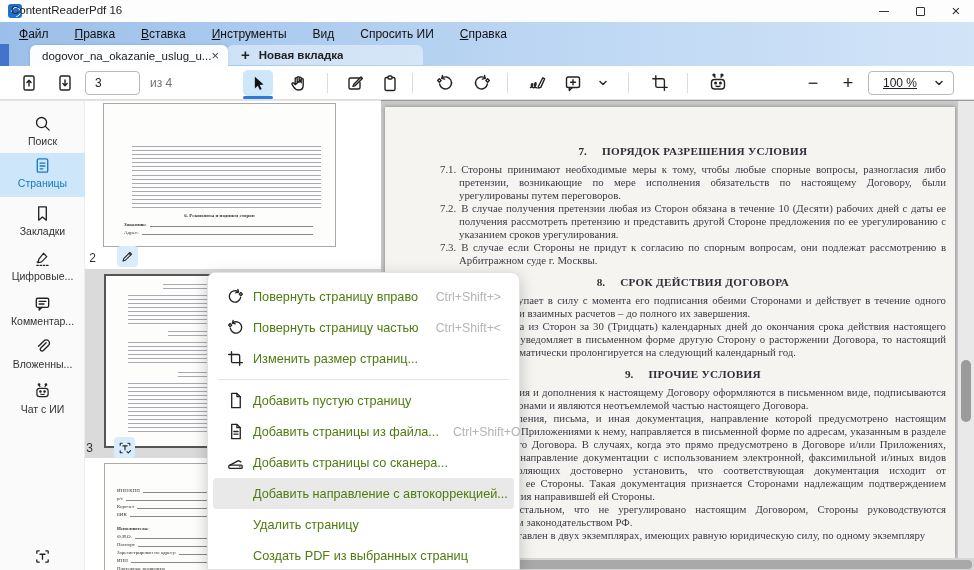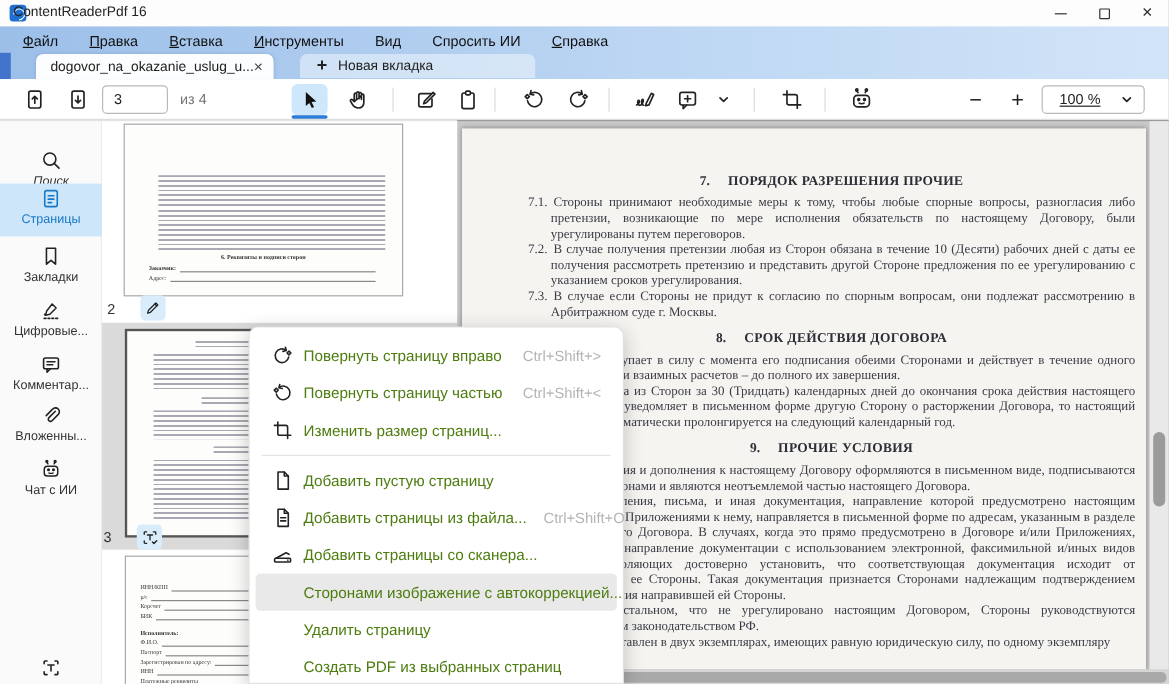--- a/index.html
+++ b/index.html
@@ -28,21 +28,21 @@
   
   .chrome{ position:absolute; left:0; top:22px; width:974px; height:44px;
     background:linear-gradient(90deg,#9cbfe9 0%, #bcd6f3 55%, #d2e4f8 100%); }
   .menubar{ position:absolute; left:6px; top:2px; height:20px; display:flex; }
   .menu-item{ padding:3px 13px 0 13px; font-size:12px; color:#111; height:20px; }
   .acc{ display:inline-block; }
   .acc::first-letter{ text-decoration:underline; }
   .tab-accent{ position:absolute; left:0; top:22px; width:9px; height:22px; background:#4274cc; }
   .tab{ position:absolute; top:23px; height:21px; border-radius:6px 6px 0 0; display:flex; align-items:center; }
   .tab.active{ left:30px; width:198px; background:#fcfdfe; box-shadow:0 0 3px rgba(60,90,140,.25); }
-  .tab.newtab{ left:250px; width:196px; height:20px; background:rgba(252,254,255,.45); }
+  .tab.newtab{ left:227px; width:196px; height:20px; background:rgba(252,254,255,.45);font-weight:bold; }
   .tab-label{ font-size:11.5px; color:#222; padding-left:12px; white-space:nowrap; overflow:hidden; }
   .tab-close{ margin-left:auto; margin-right:9px; color:#444; font-size:13px; line-height:1; }
   .tab-close::before{ content:"\00D7"; }
   .plus-icon::before{ content:"+"; font-size:15px; color:#222; font-weight:bold; }
   .newtab .plus-icon{ padding-left:14px; }
   .newtab .tab-label{ padding-left:9px; }
 
   
   .toolbar{ position:absolute; left:0; top:66px; width:974px; height:34px; background:#fff; border-bottom:1px solid #dedede; }
   .tbtn{ position:absolute; top:4px; height:26px; width:30px; display:flex; align-items:center; justify-content:center; border-radius:5px; }
@@ -272,21 +272,21 @@
       </div>
     <div class="zoombox">
       <span class="zv">100 %</span>
       <svg class="ic" width="12" height="12" viewBox="0 0 12 12">
           <path d="M3 4.5 6 7.5l3-3"></path>
         </svg>
     </div>
   </div>
 
   <div class="sidebar">
-    <div class="side-item" style="top:20px;font-style:italic;">
+    <div class="side-item" style="top:10px;">
       <span class="si-ic">
           <svg class="ic" width="19" height="19" viewBox="0 0 20 20">
             <circle cx="9" cy="9" r="5.3"></circle>
             <path d="m13 13 4 4"></path>
           </svg>
         </span>
       <div class="si-lb">Поиск</div>
     </div>
     <div class="side-item active" style="top:52px;">
       <span class="si-ic">
@@ -443,21 +443,21 @@
         <div class="microrow">
             <span class="microtext">Платежные реквизиты</span>
           </div>
       </div>
     </div>
   </div>
 
   <div class="viewer">
     <div class="page">
       <div class="doc-text">
-        <div class="dhead"><span>7.</span><span class="dht">ПОРЯДОК РАЗРЕШЕНИЯ ПРОЧИЕ</span></div>
+        <div class="dhead"><span>7.</span><span class="dht">ПОРЯДОК РАЗРЕШЕНИЯ УСЛОВИЯ</span></div>
         <p class="dpara"><span class="dnum">7.1.</span><span>Стороны принимают необходимые меры к тому, чтобы любые спорные вопросы, разногласия либо претензии, возникающие по мере исполнения обязательств по настоящему Договору, были урегулированы путем переговоров.</span></p>
         <p class="dpara"><span class="dnum">7.2.</span><span>В случае получения претензии любая из Сторон обязана в течение 10 (Десяти) рабочих дней с даты ее получения рассмотреть претензию и представить другой Стороне предложения по ее урегулированию с указанием сроков урегулирования.</span></p>
         <p class="dpara"><span class="dnum">7.3.</span><span>В случае если Стороны не придут к согласию по спорным вопросам, они подлежат рассмотрению в Арбитражном суде г. Москвы.</span></p>
 
         <div class="dhead"><span>8.</span><span class="dht">СРОК ДЕЙСТВИЯ ДОГОВОРА</span></div>
         <p class="dpara"><span class="dnum">8.1.</span><span>Договор вступает в силу с момента его подписания обеими Сторонами и действует в течение одного года, а в части взаимных расчетов – до полного их завершения.</span></p>
         <p class="dpara"><span class="dnum">8.2.</span><span>Если ни одна из Сторон за 30 (Тридцать) календарных дней до окончания срока действия настоящего Договора не уведомляет в письменном форме другую Сторону о расторжении Договора, то настоящий Договор автоматически пролонгируется на следующий календарный год.</span></p>
 
         <div class="dhead"><span>9.</span><span class="dht">ПРОЧИЕ УСЛОВИЯ</span></div>
         <p class="dpara"><span class="dnum">9.1.</span><span>Все изменения и дополнения к настоящему Договору оформляются в письменном виде, подписываются обеими Сторонами и являются неотъемлемой частью настоящего Договора.</span></p>
@@ -535,21 +535,21 @@
             <path d="M4.2 12.8 13 8l2.6 1.4"></path>
             <rect x="3" y="12.8" width="14" height="3.4" rx="1"></rect>
             <circle cx="14.6" cy="14.5" r="0.7" fill="#222" stroke="none"></circle>
           </svg>
         </span>
       <span class="cm-label">Добавить страницы со сканера...</span>
       <span class="cm-short"></span>
     </div>
     <div class="cm-item hl">
       <span class="cm-ic"></span>
-      <span class="cm-label">Сторонами изображение с автокоррекцией...</span>
+      <span class="cm-label">Добавить направление с автокоррекцией...</span>
       <span class="cm-short"></span>
     </div>
     <div class="cm-item">
       <span class="cm-ic"></span>
       <span class="cm-label">Удалить страницу</span>
       <span class="cm-short"></span>
     </div>
     <div class="cm-item">
       <span class="cm-ic"></span>
       <span class="cm-label">Создать PDF из выбранных страниц</span>

